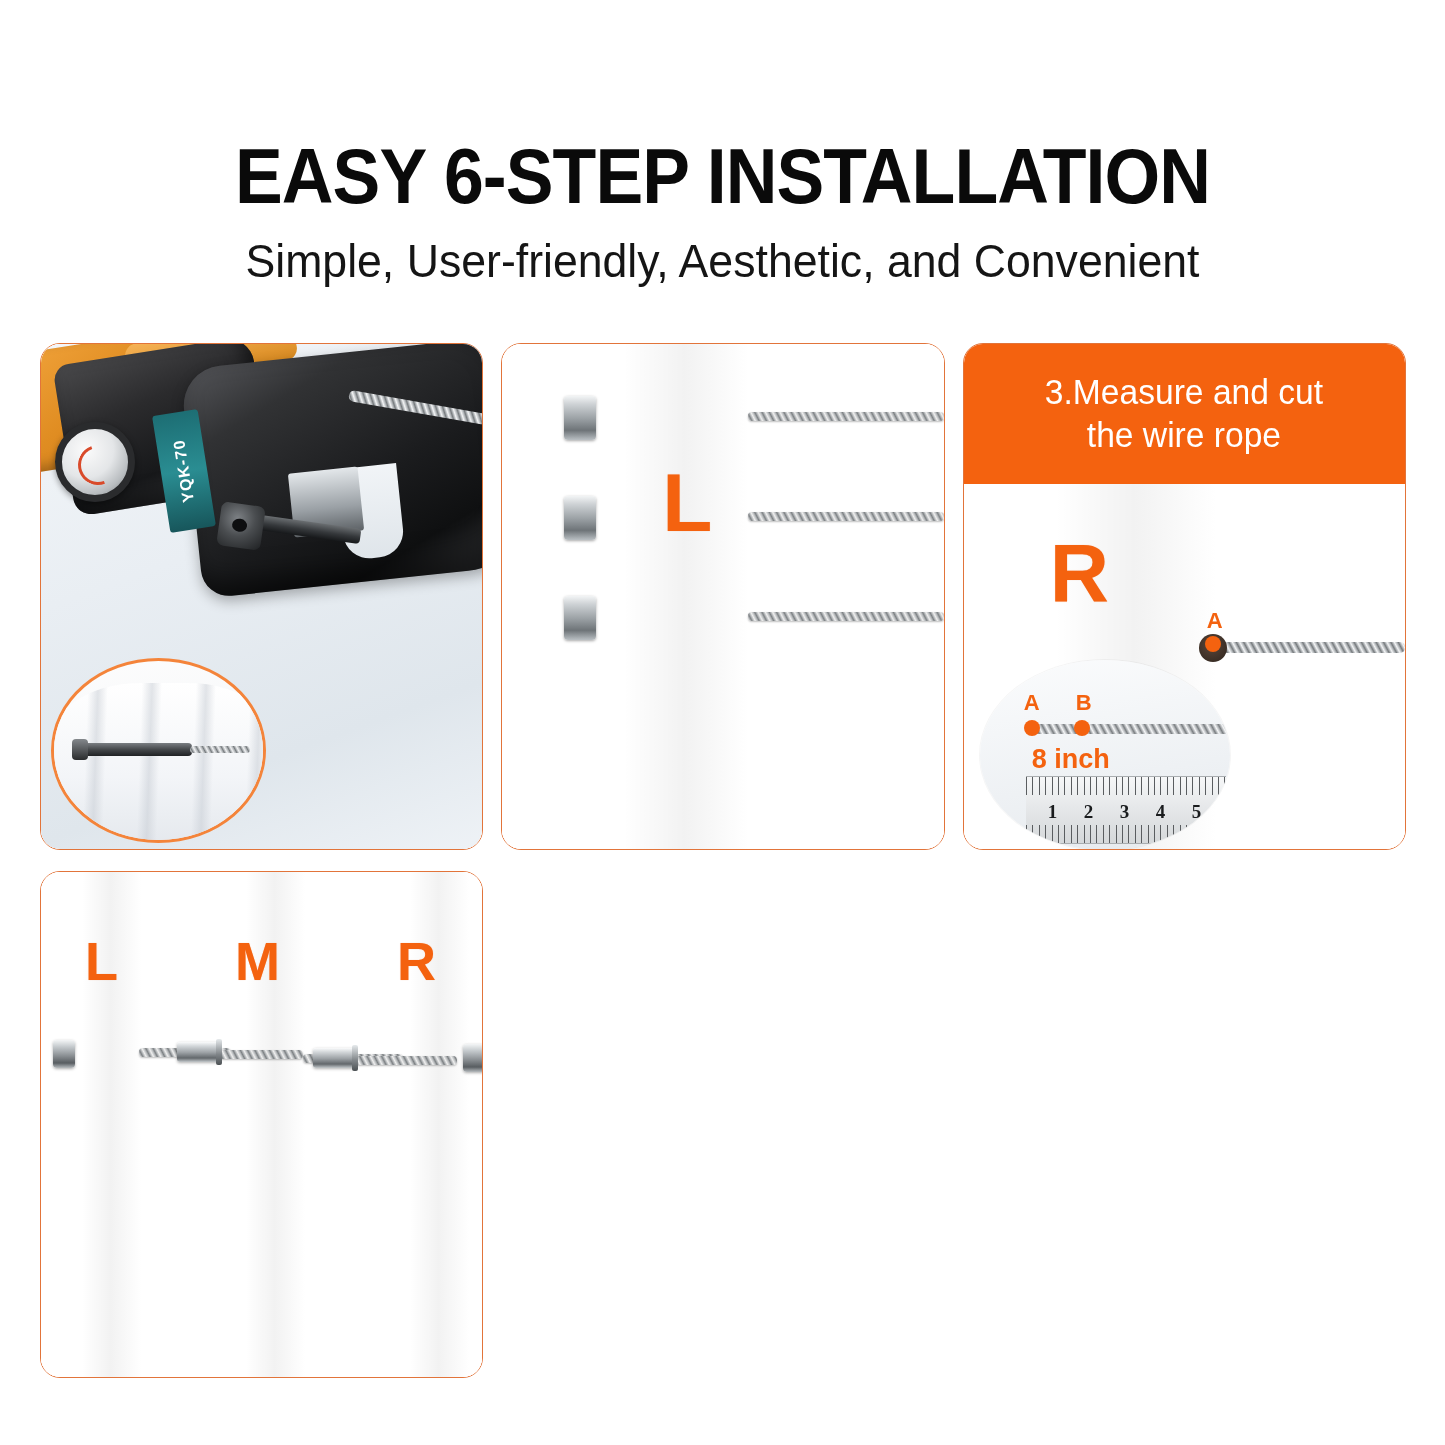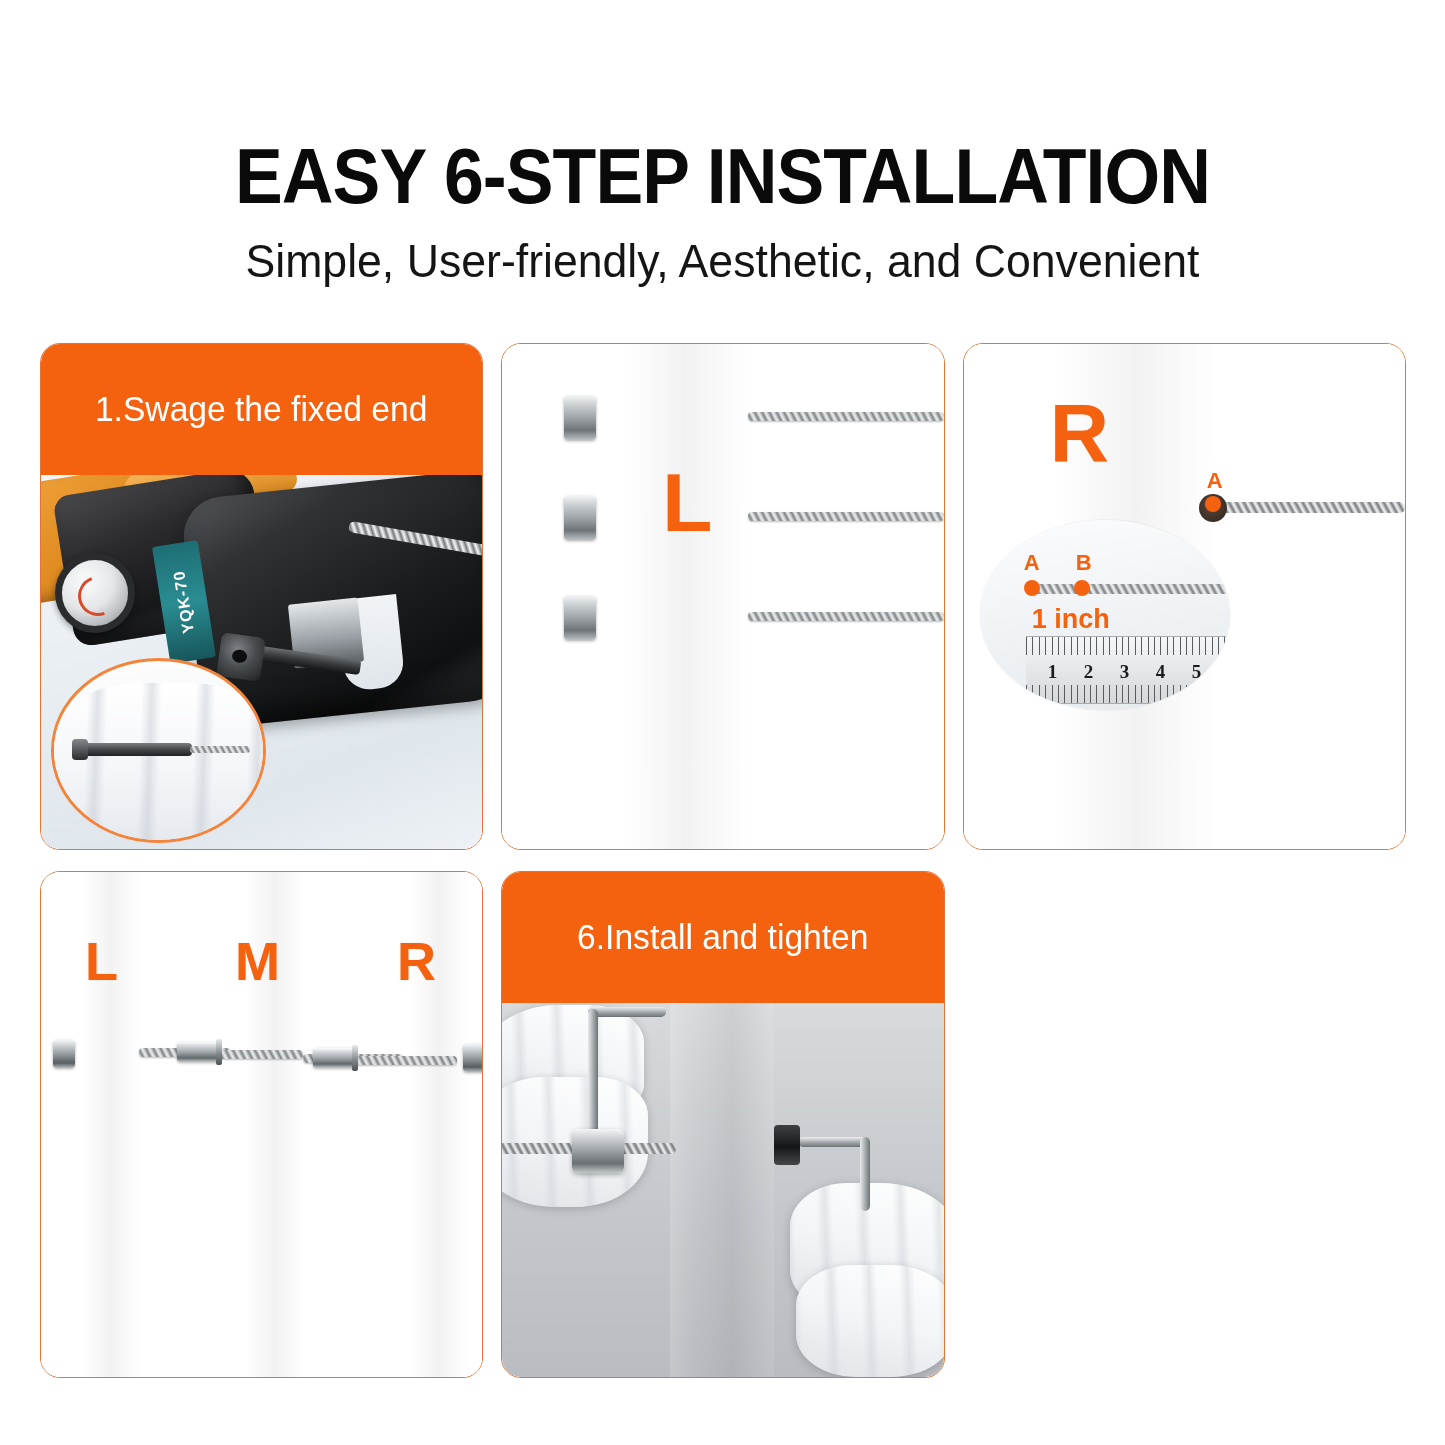--- a/index.html
+++ b/index.html
@@ -460,23 +460,20 @@
 <div class="page">
 
   <div class="title-block">
     <div class="main-title">EASY 6-STEP INSTALLATION</div>
     <div class="sub-title">Simple, User-friendly, Aesthetic, and Convenient</div>
   </div>
 
   <div class="grid">
 
     <div class="card">
-      <div class="card-header">
-        <div class="card-header-text">1.Swage the fixed end</div>
-      </div>
       <div class="card-body">
         <div class="c1-bg"></div>
         <div class="c1-orange-handle"></div>
         <div class="c1-orange-handle2"></div>
         <div class="c1-barrel"></div>
         <div class="c1-head"></div>
         <div class="c1-jaw-gap"></div>
         <div class="c1-die"></div>
         <div class="c1-knob"></div>
         <div class="c1-label">
@@ -501,36 +498,42 @@
         <div class="terminal" style="left:62px; top:52px; width:32px; height:44px;"></div>
         <div class="terminal" style="left:62px; top:152px; width:32px; height:44px;"></div>
         <div class="terminal" style="left:62px; top:252px; width:32px; height:44px;"></div>
         <div class="cable c2-cable" style="top:68px;"></div>
         <div class="cable c2-cable" style="top:168px;"></div>
         <div class="cable c2-cable" style="top:268px;"></div>
       </div>
     </div>
 
     <div class="card">
+      <div class="card-header two-line">
+        <div class="card-header-text">
+          <div>3.Measure and cut</div>
+          <div>the wire rope</div>
+        </div>
+      </div>
       <div class="card-body">
         <div class="c3-bg"></div>
         <div class="wood c3-post"></div>
         <div class="post-letter" style="left:86px; top:48px;">R</div>
         <div class="c3-holeA"></div>
         <div class="c3-wire"></div>
         <div class="lbl-letter" style="left:243px; top:126px;">A</div>
         <div class="dot" style="left:241px; top:152px;"></div>
 
         <div class="c3-oval">
           <div class="c3-oval-wire"></div>
           <div class="lbl-letter" style="left:44px; top:32px;">A</div>
           <div class="dot" style="left:44px; top:60px;"></div>
           <div class="lbl-letter" style="left:96px; top:32px;">B</div>
           <div class="dot" style="left:94px; top:60px;"></div>
-          <div class="c3-2inch">1 inch</div>
+          <div class="c3-2inch">8 inch</div>
           <div class="c3-ruler">
             <div class="c3-ruler-ticks"></div>
             <div class="c3-ruler-ticks bottom"></div>
             <div class="c3-ruler-nums">
               <span style="left:22px;">1</span>
               <span style="left:58px;">2</span>
               <span style="left:94px;">3</span>
               <span style="left:130px;">4</span>
               <span style="left:166px;">5</span>
             </div>
@@ -558,35 +561,15 @@
         <div class="sleeve" style="left:136px; top:170px; width:42px;"></div>
         <div class="cable" style="left:178px; top:178px; width:84px;"></div>
 
         <div class="cable" style="left:262px; top:182px; width:100px;"></div>
         <div class="sleeve" style="left:272px; top:176px; width:42px;"></div>
         <div class="cable" style="left:312px; top:184px; width:104px;"></div>
       </div>
     </div>
 
 
-    <div class="card">
-      <div class="card-header">
-        <div class="card-header-text">6.Install and tighten</div>
-      </div>
-      <div class="card-body">
-        <div class="c6-bg"></div>
-        <div class="glove-blob c6-hand-l"></div>
-        <div class="glove-blob c6-hand-l2"></div>
-        <div class="c6-cable-l"></div>
-        <div class="c6-tens-l"></div>
-        <div class="c6-allen-l-top"></div>
-        <div class="c6-allen-l"></div>
-        <div class="wood c6-post"></div>
-        <div class="c6-collar-r"></div>
-        <div class="c6-allen-r"></div>
-        <div class="c6-allen-r2"></div>
-        <div class="glove-blob c6-hand-r"></div>
-        <div class="glove-blob c6-hand-r2"></div>
-      </div>
-    </div>
 
   </div>
 </div>
 
 </body></html>

